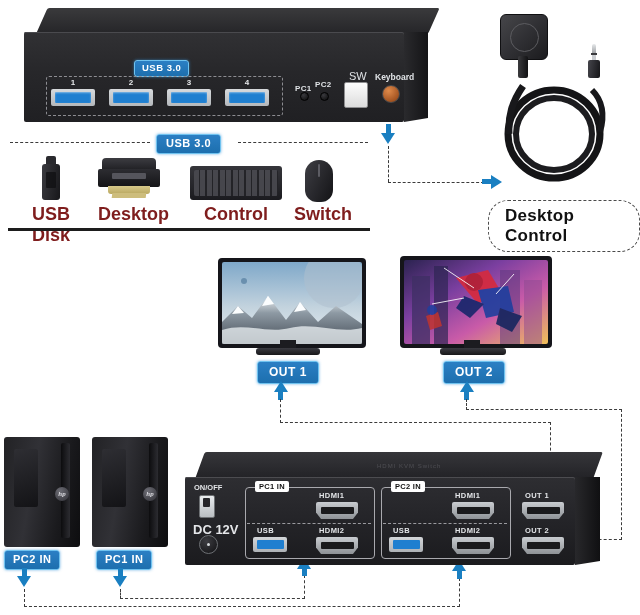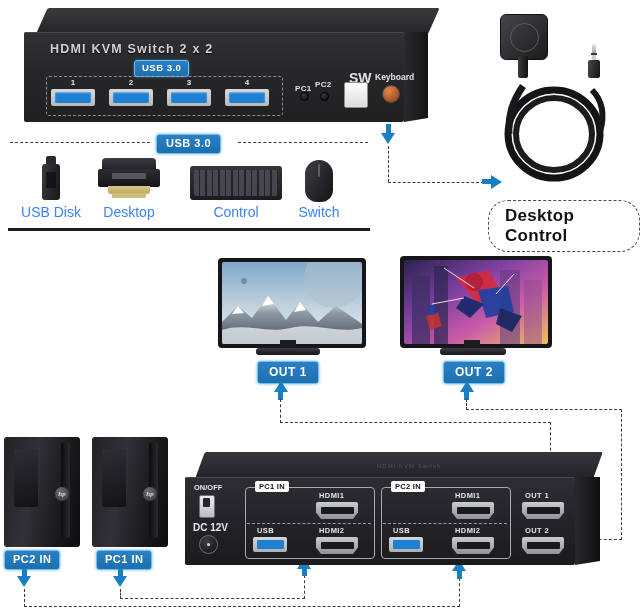--- a/index.html
+++ b/index.html
@@ -40,29 +40,29 @@
       border:1px dashed #8d8d92;border-radius:3px;}
   .usb-port{position:absolute;top:12px;width:44px;height:17px;
       background:linear-gradient(#d7dadd,#b4b8bc);border-radius:2px;
       display:flex;align-items:center;justify-content:center;}
   .usb-port i{display:block;width:36px;height:11px;background:#1f7fd0;border-radius:1px;
       box-shadow:inset 0 1px 2px rgba(255,255,255,.45);}
   .usb-num{position:absolute;top:1px;width:44px;text-align:center;color:#e6e8ea;font-size:8px;font-weight:bold;}
   .led-lbl{position:absolute;color:#dfe2e5;font-size:8px;font-weight:bold;letter-spacing:.3px;}
   .led{position:absolute;width:7px;height:7px;border-radius:50%;
       background:radial-gradient(circle at 35% 30%,#3a3a3e,#0a0a0b);border:1px solid #000;}
-  .sw-lbl{position:absolute;color:#dfe2e5;font-size:14px;font-weight:bold;}
+  .sw-lbl{position:absolute;color:#dfe2e5;font-size:11px;font-weight:normal;}
   .sw-btn{position:absolute;width:22px;height:24px;background:linear-gradient(#fdfdfd,#dcdcdc);
       border:1px solid #8e8e90;border-radius:2px;}
   .ctrl-lbl{position:absolute;color:#dfe2e5;font-size:8.5px;font-weight:bold;}
   .ctrl-jack{position:absolute;width:16px;height:16px;border-radius:50%;
       background:radial-gradient(circle at 35% 30%,#e08a4a,#8a3d10);border:1.5px solid #4a4a4c;}
 
   
-  .per-label{position:absolute;font-size:14px;font-weight:normal;color:#3b82f6;text-align:center;}
+  .per-label{position:absolute;font-size:18px;font-weight:bold;color:#7f1d1d;text-align:center;}
   .hr-line{position:absolute;height:2.5px;background:#1d1d1d;}
 
   
   .dc-box{position:absolute;width:46px;height:44px;border-radius:6px;
       background:linear-gradient(135deg,#46464a,#1b1b1e);border:1px solid #101012;}
   .dc-box::after{content:"";position:absolute;left:9px;top:8px;width:27px;height:27px;
       border-radius:50%;border:1px solid #5c5c60;}
   .dc-neck{position:absolute;width:10px;height:22px;background:linear-gradient(90deg,#3a3a3d,#121214);border-radius:2px;}
   .dc-pill{position:absolute;border:1.6px dashed #4a4a4a;border-radius:20px;background:#fff;
       padding:5px 16px;font-size:17px;font-weight:bold;color:#111;letter-spacing:.3px;}
@@ -109,34 +109,33 @@
       clip-path:polygon(0 0,100% 0,100% 62%,88% 100%,12% 100%,0 62%);
       display:flex;align-items:center;justify-content:center;}
   .hdmi i{display:block;width:33px;height:7px;background:#1a1a1c;border-radius:1px;}
   .usb-b{position:absolute;width:34px;height:15px;background:linear-gradient(#d3d6d9,#aeb2b6);border-radius:2px;
       display:flex;align-items:center;justify-content:center;}
   .usb-b i{display:block;width:27px;height:9px;background:#1f7fd0;border-radius:1px;}
   .onoff-lbl{position:absolute;color:#e4e6e9;font-size:7.5px;font-weight:bold;}
   .onoff-sw{position:absolute;width:14px;height:21px;background:linear-gradient(#e9ecee,#b9bdc1);
       border:1px solid #6f7275;border-radius:2px;}
   .onoff-sw::after{content:"";position:absolute;left:3px;top:2px;width:7px;height:9px;background:#26262a;border-radius:1px;}
-  .dc-lbl{position:absolute;color:#e4e6e9;font-size:10px;font-weight:bold;}
+  .dc-lbl{position:absolute;color:#e4e6e9;font-size:13px;font-weight:bold;}
   .dc-jack{position:absolute;width:17px;height:17px;border-radius:50%;
       background:radial-gradient(circle at 38% 32%,#3d3d42,#101012);border:1.5px solid #6d7074;}
   .dc-jack::after{content:"";position:absolute;left:6.5px;top:6.5px;width:3px;height:3px;border-radius:50%;background:#d6d9dc;}
 </style>
 </head>
 <body>
 
 <div class="abs" id="kvm-top">
   <div class="kvm-top-lid"></div>
   <div class="kvm-top-side"></div>
   <div class="kvm-top-face">
 
-    <div class="kvm-brand">HDMI KVM Switch 2 x 2</div>
 
     <div class="badge usb3-chip">USB 3.0</div>
 
     <div class="usb-row">
       <div class="usb-num" style="left:4px">1</div>
       <div class="usb-port" style="left:4px">
           <i></i>
         </div>
       <div class="usb-num" style="left:62px">2</div>
       <div class="usb-port" style="left:62px">

